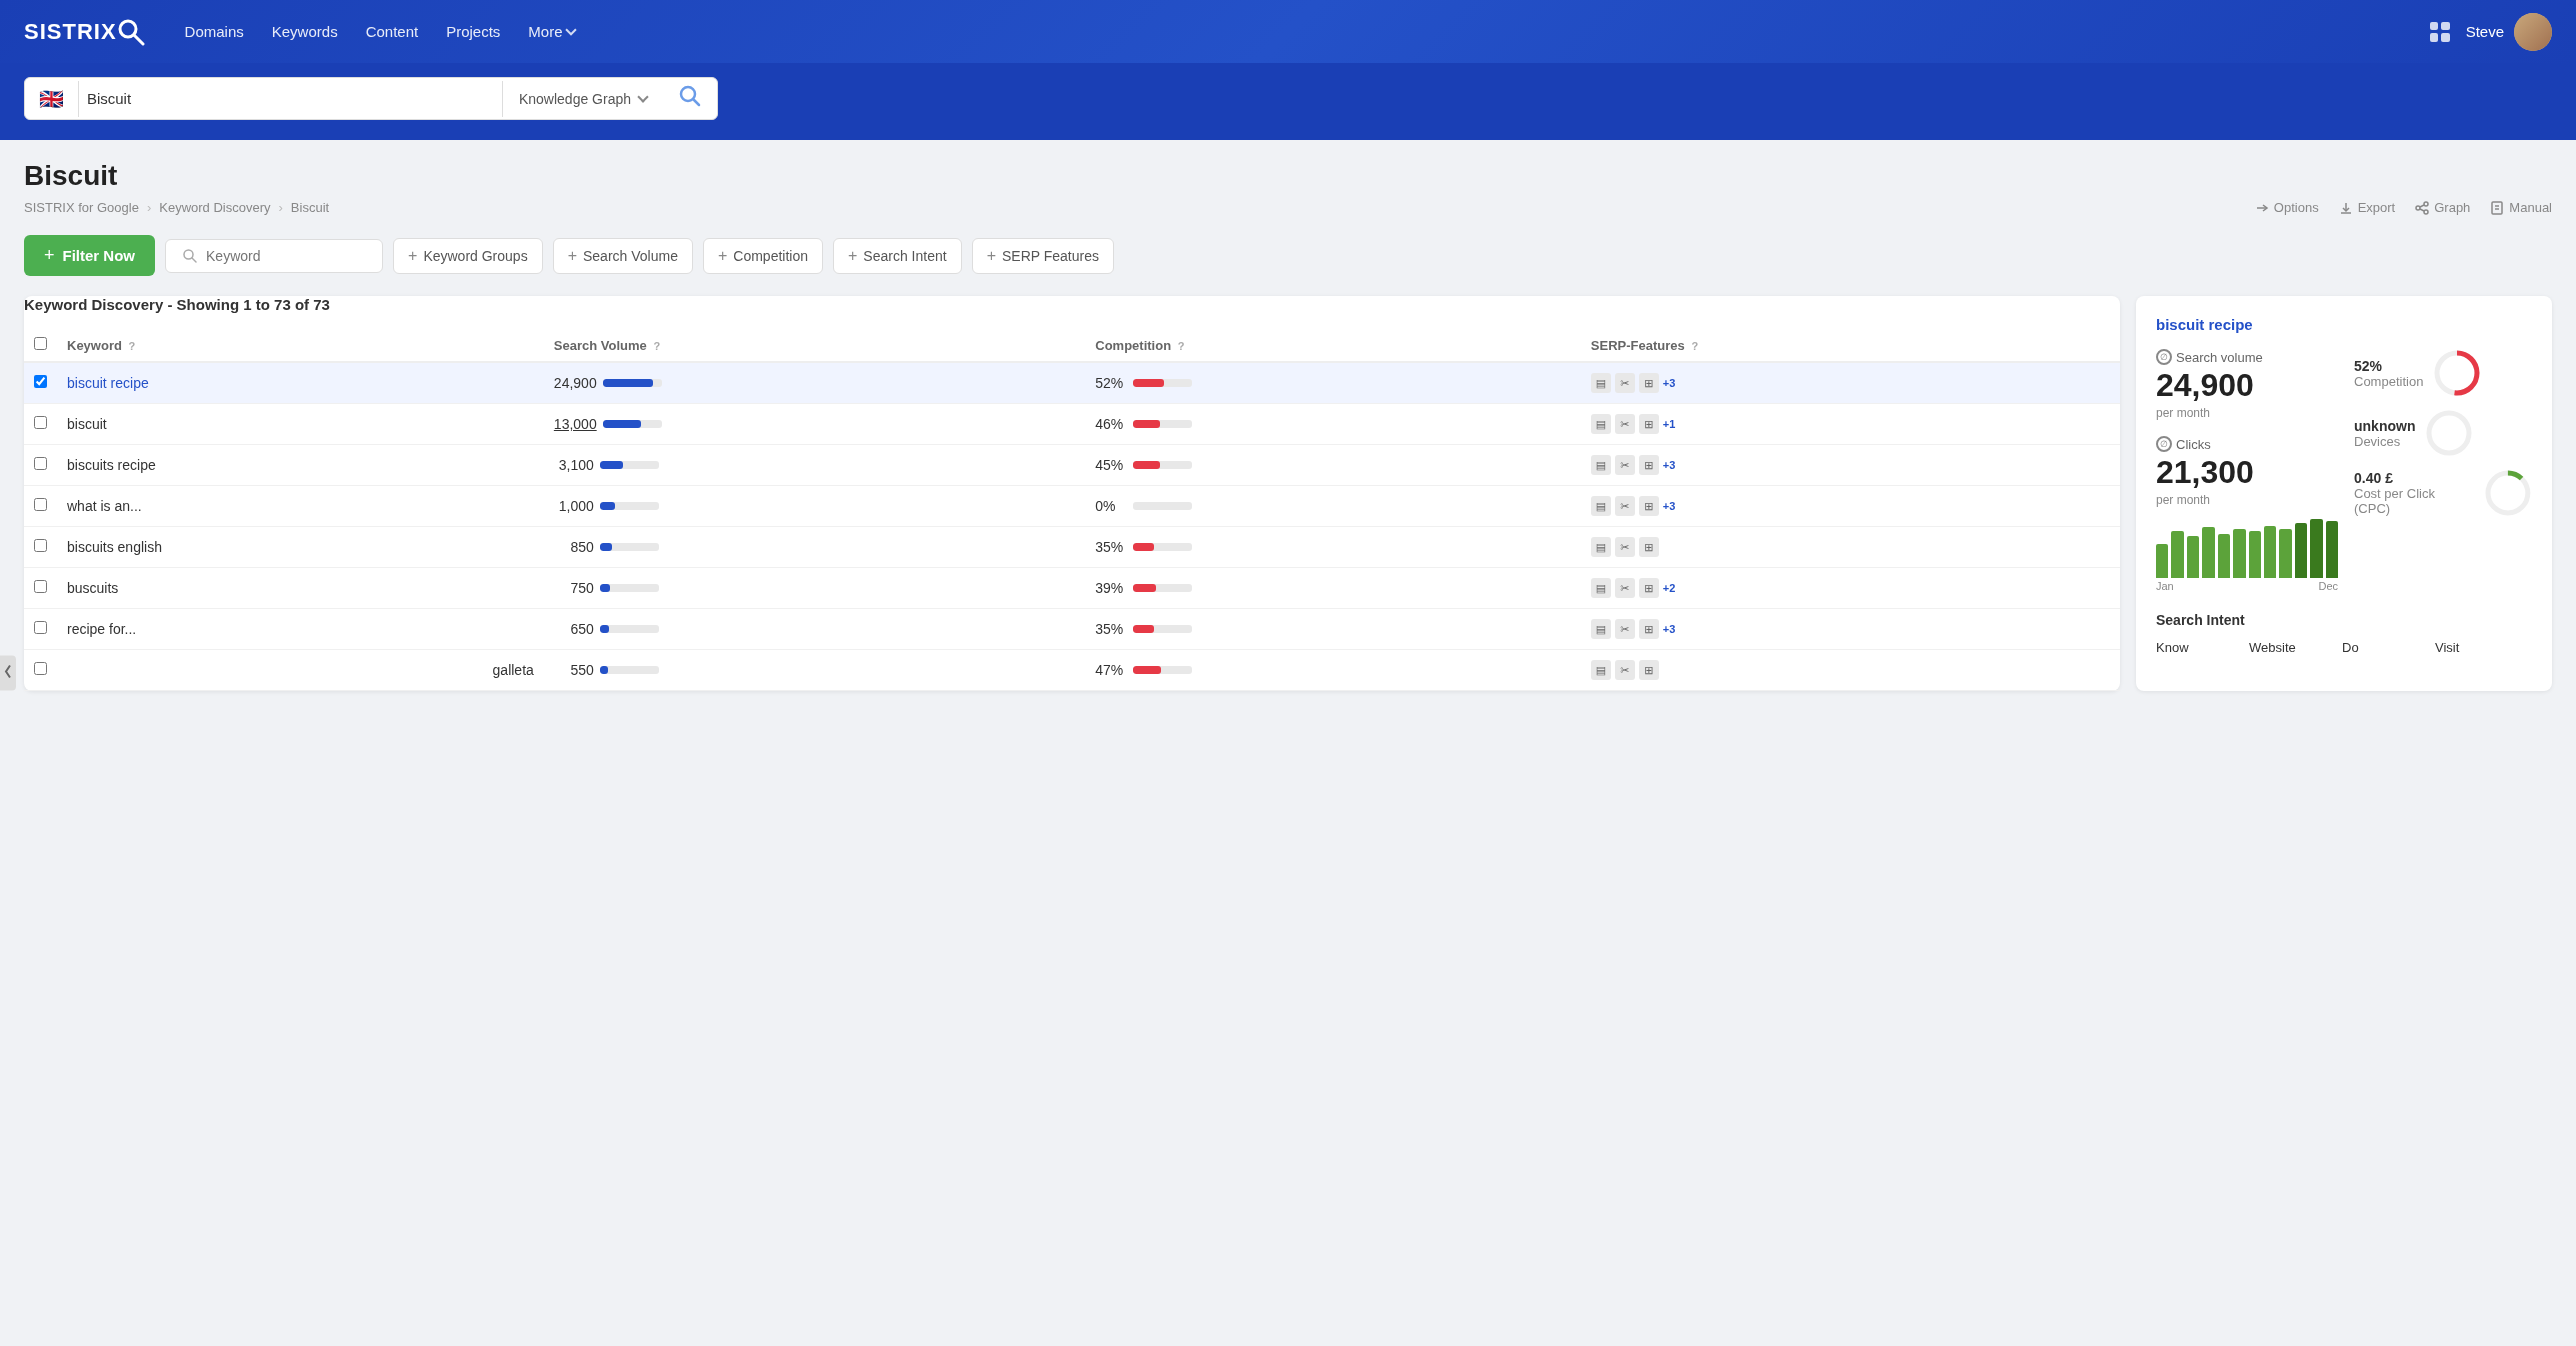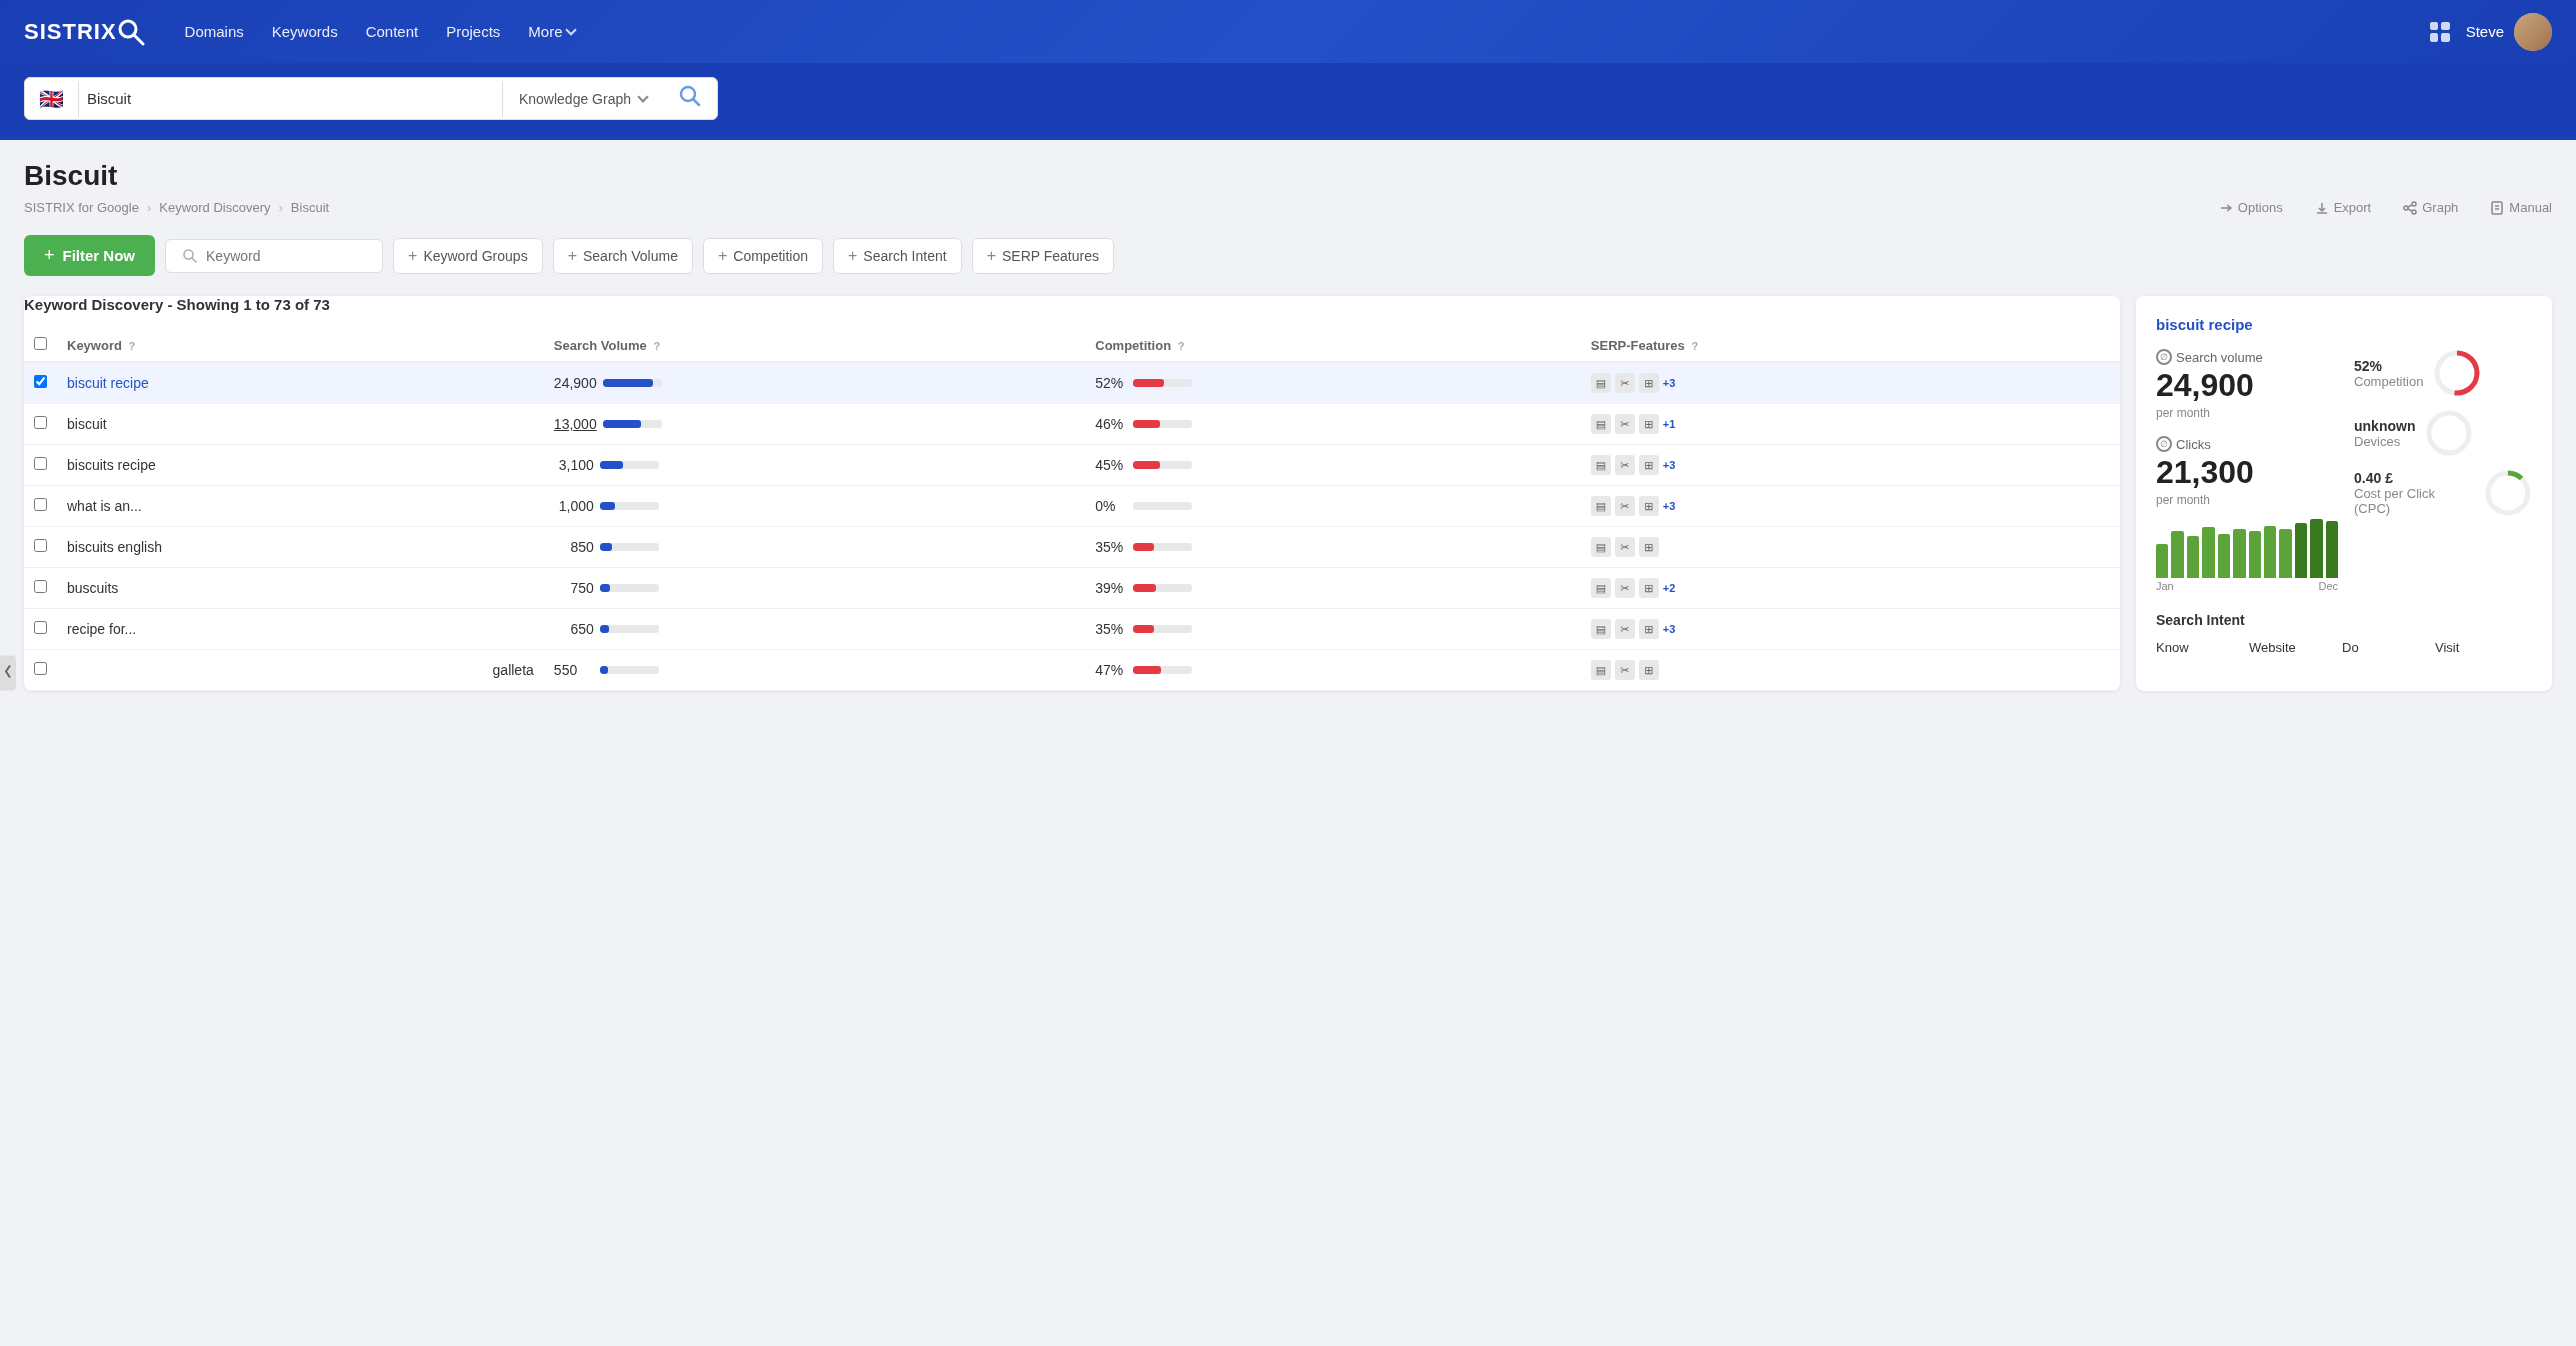--- a/index.html
+++ b/index.html
@@ -26,21 +26,21 @@
     .search-type { display: flex; align-items: center; gap: 8px; padding: 0 16px; color: #555; font-size: 14px; cursor: pointer; }
     .chevron-down { border: solid #888; border-width: 0 2px 2px 0; display: inline-block; padding: 3px; transform: rotate(45deg); margin-top: -3px; }
     .search-btn { background: none; border: none; padding: 0 16px; cursor: pointer; color: #6b9ce8; font-size: 20px; }
 
     
     .main-content { padding: 20px 24px; }
     .page-title { font-size: 28px; font-weight: 700; color: #222; margin-bottom: 8px; }
     .breadcrumb { display: flex; align-items: center; gap: 8px; color: #888; font-size: 13px; margin-bottom: 20px; }
     .breadcrumb a { color: #888; text-decoration: none; }
     .breadcrumb-sep { color: #bbb; }
-    .breadcrumb-actions { margin-left: auto; display: flex; gap: 32px; color: #888; font-size: 13px; }
+    .breadcrumb-actions { margin-left: auto; display: flex; gap: 20px; color: #888; font-size: 13px; }
     .breadcrumb-action { display: flex; align-items: center; gap: 5px; cursor: pointer; color: #888; }
 
     
     .filter-bar { display: flex; align-items: center; gap: 10px; margin-bottom: 20px; flex-wrap: wrap; }
     .filter-now-btn { background: #4caf50; color: white; border: none; border-radius: 6px; padding: 10px 20px; font-size: 15px; font-weight: 600; cursor: pointer; display: flex; align-items: center; gap: 8px; }
     .filter-search { display: flex; align-items: center; gap: 8px; background: white; border: 1px solid #ddd; border-radius: 6px; padding: 8px 16px; min-width: 218px; }
     .filter-search input { border: none; outline: none; font-size: 14px; color: #555; width: 159px; }
     .filter-pill { display: flex; align-items: center; gap: 6px; background: white; border: 1px solid #ddd; border-radius: 6px; padding: 8px 14px; cursor: pointer; color: #555; font-size: 14px; }
     .pill-plus { color: #888; font-size: 16px; font-weight: 300; }
 
@@ -468,21 +468,21 @@
                   <div class="serp-ic">⊞</div>
                   <span class="serp-plus">+3</span>
                 </div>
               </td>
             </tr>
             <tr>
               <td><input type="checkbox" style=""></td>
               <td style="cursor: pointer; color: rgb(51, 51, 51); text-align: right;">galleta</td>
               <td>
                 <div class="bar-wrap">
-    <span style="min-width:40px;">550</span>
+    <span style="min-width:40px;text-align:right;">550</span>
     <div class="bar-bg">
                     <div class="bar-fill-blue" style="width:14%"></div>
                   </div>
   </div>
               </td>
               <td>
                 <div class="bar-wrap">
     <span style="min-width:32px;">47%</span>
     <div class="bar-bg">
                     <div class="bar-fill-red" style="width:47%"></div>

